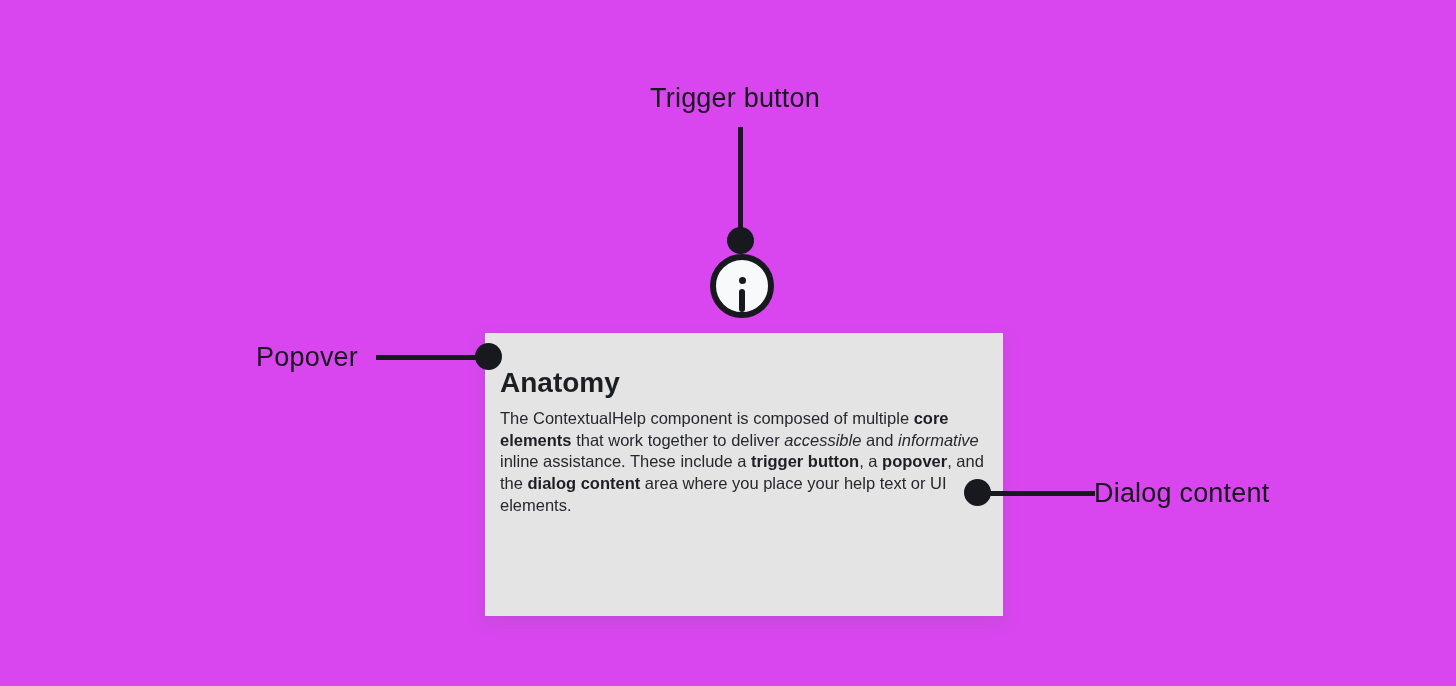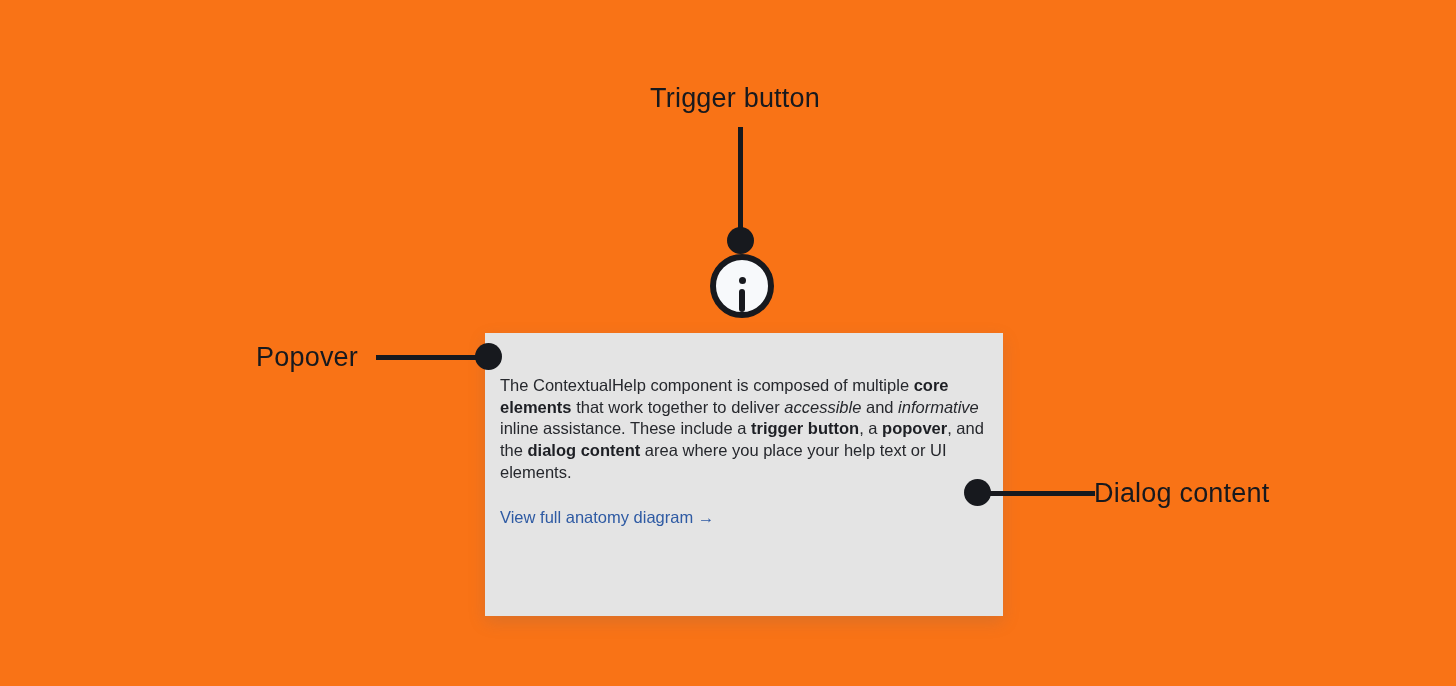--- a/index.html
+++ b/index.html
@@ -6,21 +6,21 @@
   html, body { width: 1456px; height: 686px; }
   body {
     font-family: "Liberation Sans", "DejaVu Sans", sans-serif;
     background: #f7f9fb;
     overflow: hidden;
   }
   .stage {
     position: relative;
     width: 1456px;
     height: 686px;
-    background: #f97316;
+    background: #d946ef;
   }
 
   
   .anno-label {
     position: absolute;
     font-size: 27px;
     color: #17191e;
     letter-spacing: 0.2px;
     white-space: nowrap;
   }
@@ -117,21 +117,21 @@
   <div class="info-icon">
     <span class="i-dot"></span>
     <span class="i-stem"></span>
   </div>
 
   <div class="anno-label" id="popover-label">Popover</div>
   <div class="connector" id="popover-line"></div>
   <div class="connector-dot" id="popover-dot"></div>
 
   <div class="popover-panel">
+    <div class="popover-heading">Anatomy</div>
     <p class="popover-paragraph"><span>The ContextualHelp component is composed of multiple </span><b>core elements</b><span> that work together to deliver </span><i>accessible</i><span> and </span><i>informative</i><span> inline assistance. These include a </span><b>trigger button</b><span>, a </span><b>popover</b><span>, and the </span><b>dialog content</b><span> area where you place your help text or UI elements.</span></p>
-    <a class="popover-link" href="#">View full anatomy diagram →</a>
   </div>
 
   <div class="connector-dot" id="dialog-dot"></div>
   <div class="connector" id="dialog-line"></div>
   <div class="anno-label" id="dialog-label">Dialog content</div>
 
 </div>
 
 </body></html>

